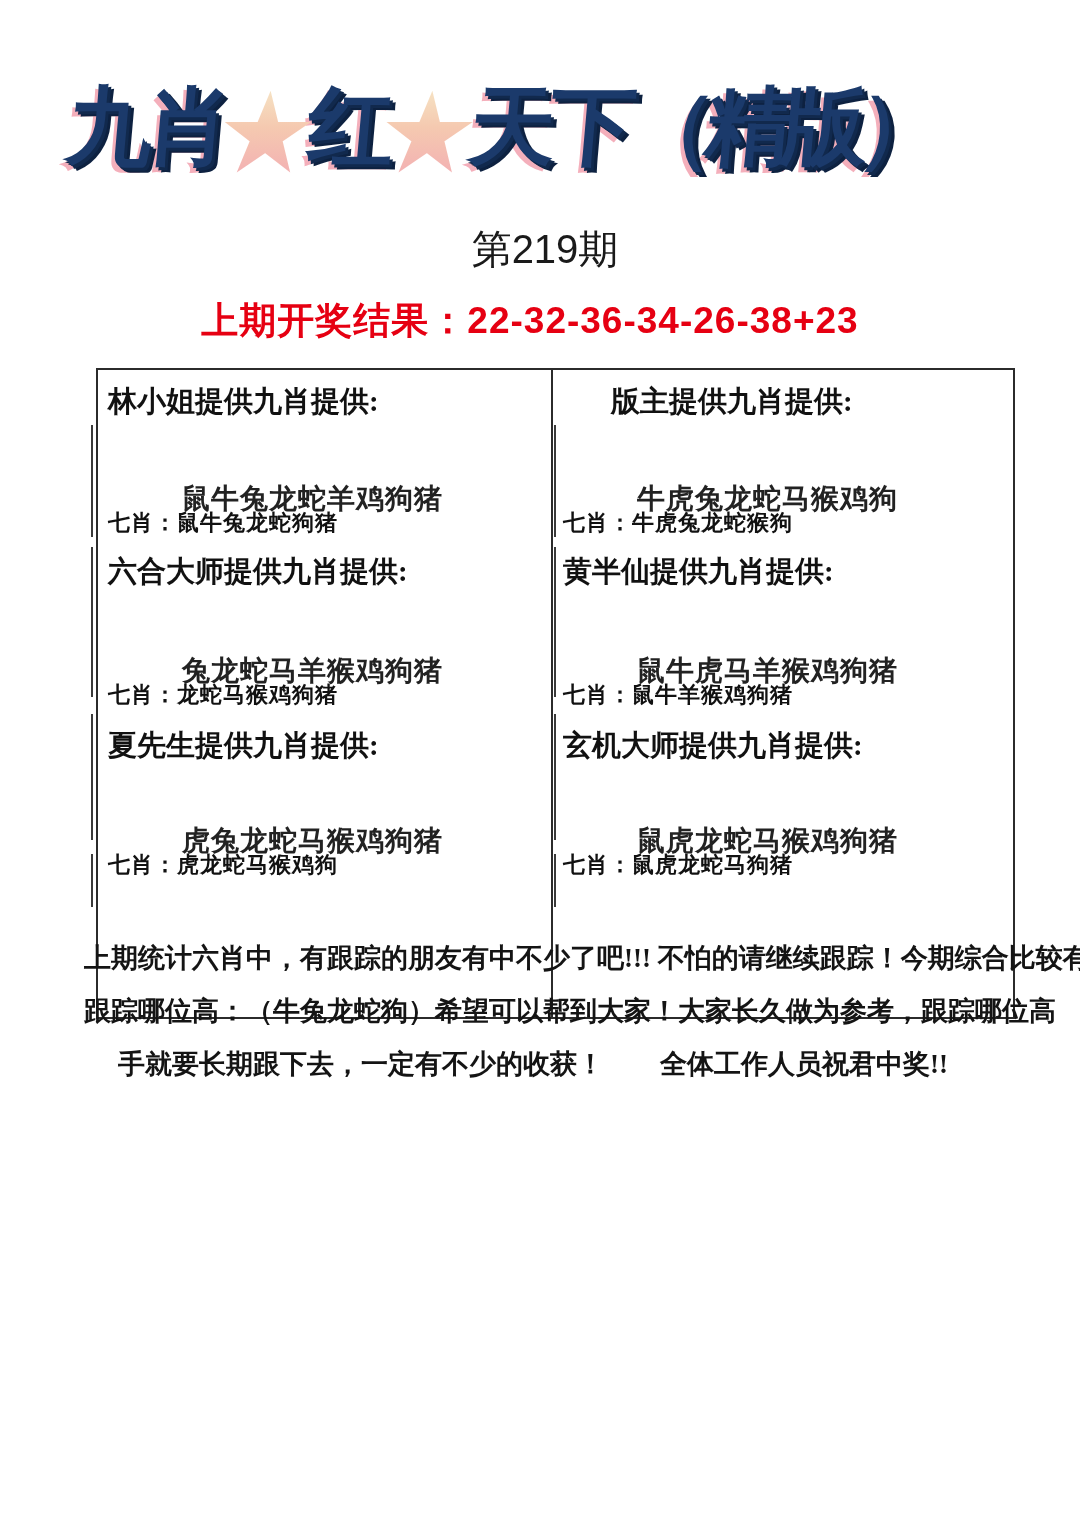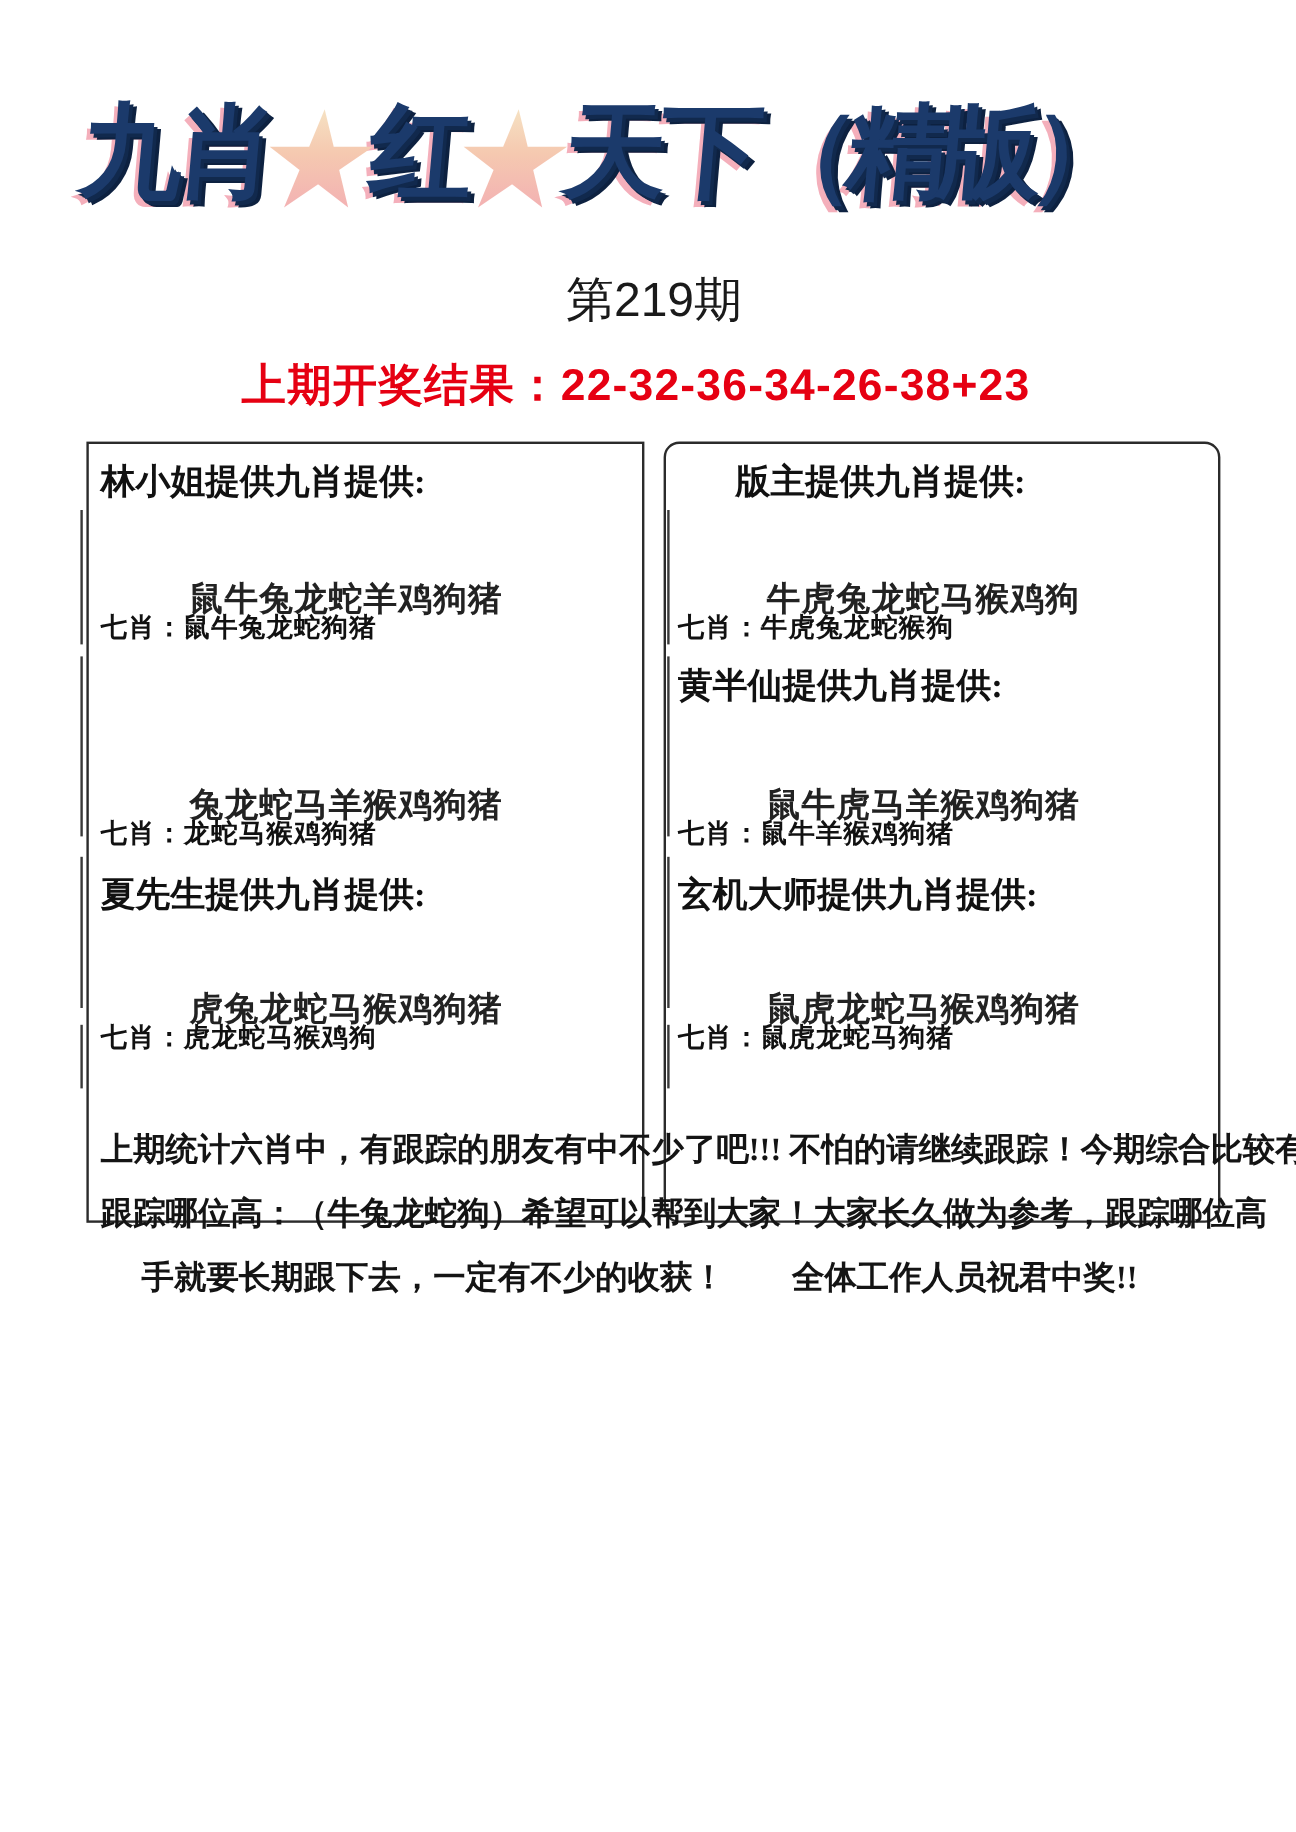--- a/index.html
+++ b/index.html
@@ -35,24 +35,24 @@
   }
   .result{
     position:absolute;top:296px;left:0;width:1060px;text-align:center;
     font-family:"Liberation Sans", sans-serif;
     font-size:37px;font-weight:700;color:#e60012;letter-spacing:1px;
   }
   
   .boxes{position:absolute;top:368px;left:72px;width:946px;height:550px;}
   .box{
     position:absolute;top:0;height:651px;background:#fff;
-    border:2px solid #2b2b2b;box-sizing:border-box;
+    border:2px solid #2b2b2b;box-sizing:border-box;margin-left:24px;
   }
   .box-left{left:0;width:465px;}
-  .box-right{left:481px;width:464px;border-radius:13px;}
+  .box-right{left:455px;width:464px;}
   .sec-title{
     position:absolute;left:10px;white-space:nowrap;
     font-size:29px;font-weight:700;color:#111;
   }
   .nine{
     position:absolute;left:84px;white-space:nowrap;
     font-size:28px;font-weight:700;color:#222;letter-spacing:1px;
   }
   .seven{
     position:absolute;left:10px;white-space:nowrap;
@@ -102,20 +102,21 @@
       <div class="frag f2"></div>
       <div class="frag f3"></div>
       <div class="frag f4"></div>
 
       <div class="sec-title t1">林小姐提供九肖提供:</div>
       <div class="nine n1">鼠牛兔龙蛇羊鸡狗猪</div>
       <div class="seven s1">
         <span>七肖：</span><span>鼠牛兔龙蛇狗猪</span>
       </div>
 
+      <div class="sec-title t2">六合大师提供九肖提供:</div>
       <div class="nine n2">兔龙蛇马羊猴鸡狗猪</div>
       <div class="seven s2">
         <span>七肖：</span><span>龙蛇马猴鸡狗猪</span>
       </div>
 
       <div class="sec-title t3">夏先生提供九肖提供:</div>
       <div class="nine n3">虎兔龙蛇马猴鸡狗猪</div>
       <div class="seven s3">
         <span>七肖：</span><span>虎龙蛇马猴鸡狗</span>
       </div>

